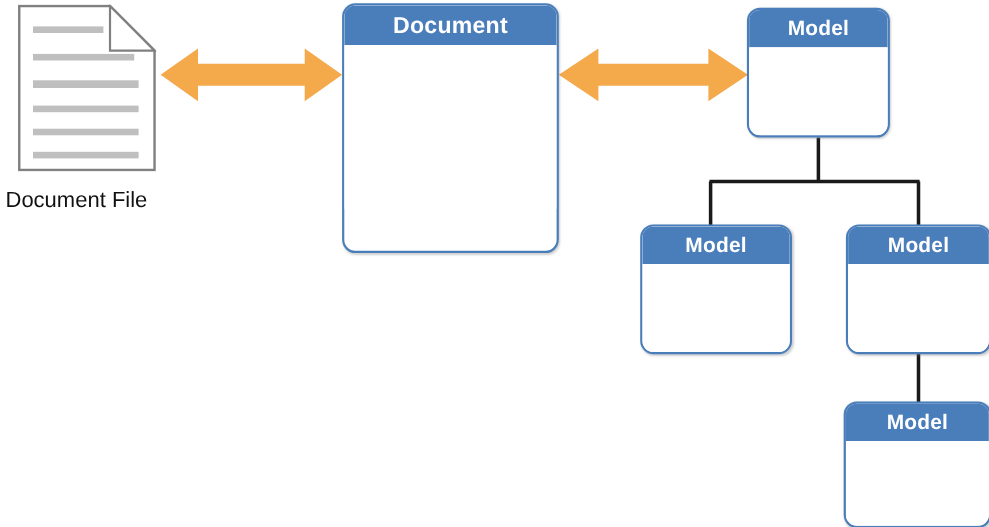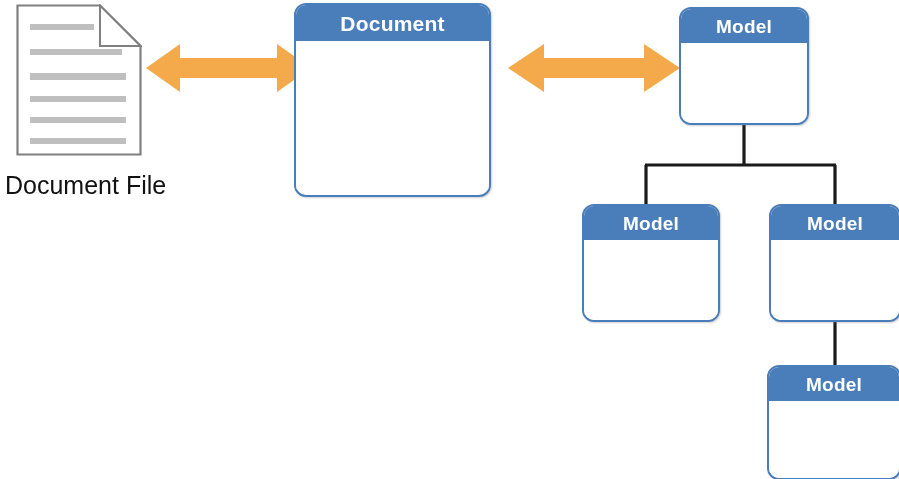--- a/index.html
+++ b/index.html
@@ -39,24 +39,24 @@
     display: flex;
     align-items: center;
     justify-content: center;
   }
   .node-body {
     background: #ffffff;
     width: 100%;
   }
   
   #node-document {
-    left: 294px;
+    left: 311px;
     top: 3px;
     width: 197px;
-    height: 194px;
+    height: 227px;
   }
   #node-document .node-header {
     height: 36px;
     font-size: 21px;
   }
   #node-document .node-body { height: 149px; }
 
   
   #node-model-root {
     left: 679px;
@@ -115,21 +115,21 @@
     left: 16px;
     top: 4px;
     width: 126px;
     height: 152px;
   }
   
   #doc-file-label {
     position: absolute;
     left: 5px;
     top: 171px;
-    font-size: 25px;
+    font-size: 20px;
     color: #111111;
     white-space: nowrap;
   }
   
   .arrow-svg { position: absolute; }
   #arrow-doc-to-document { left: 146px; top: 40px; width: 165px; height: 56px; }
   #arrow-document-to-model { left: 508px; top: 40px; width: 172px; height: 56px; }
   
   #connectors { position: absolute; left: 0; top: 0; width: 899px; height: 479px; }
 </style>

